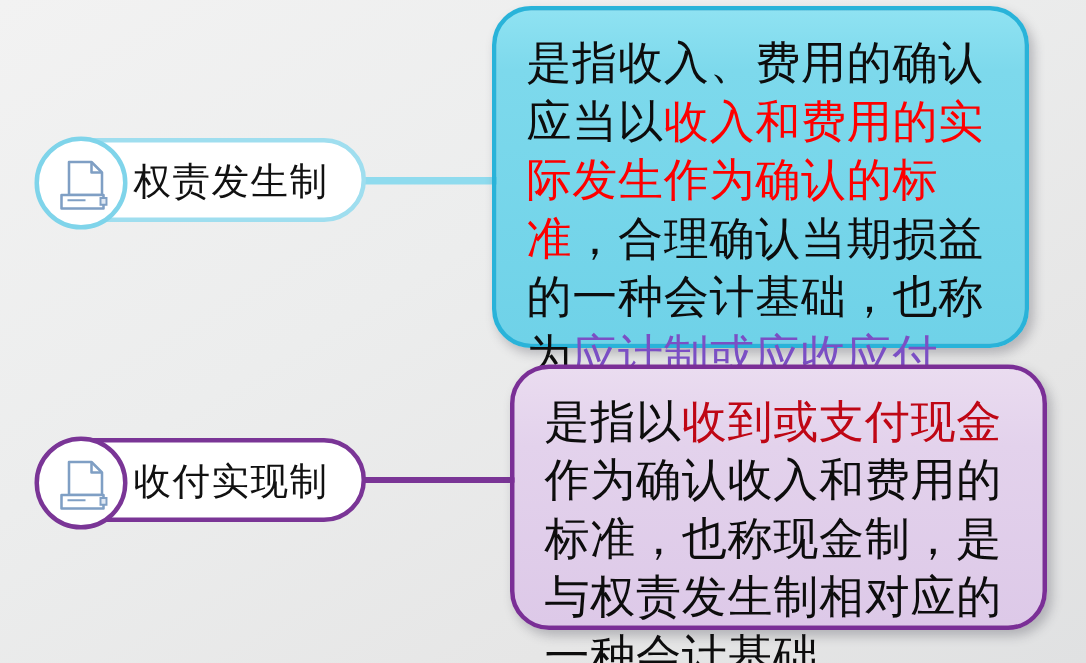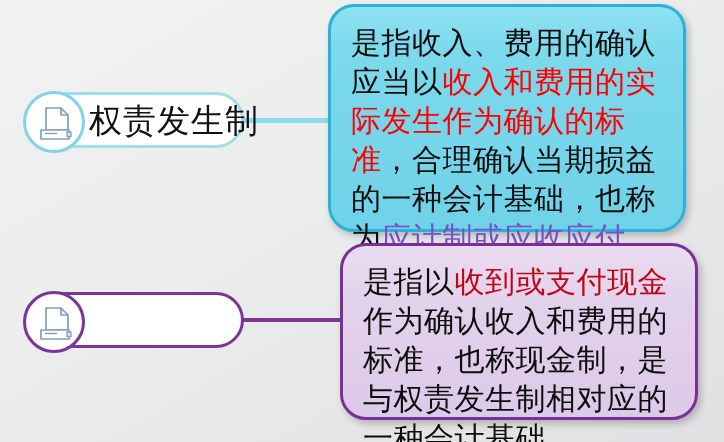--- a/index.html
+++ b/index.html
@@ -66,21 +66,21 @@
     left: 10px;
     top: 10px;
     width: 38px;
     height: 40px;
     z-index: 3;
   }
   .node-label {
     position: relative;
     z-index: 2;
     margin-left: 62px;
-    font-size: 33px;
+    font-size: 25px;
     line-height: 1;
     color: #111111;
     letter-spacing: 1px;
     white-space: nowrap;
   }
 
   
   .callout {
     position: absolute;
     box-sizing: border-box;
@@ -138,20 +138,21 @@
 
   <div class="node purple" style="left:24px; top:292px; width:220px; height:56px;">
     <div class="node-circle"></div>
     <svg class="node-icon" viewBox="0 0 38 40">
       <path d="M9 3 h15 l7 7 v15 h-22 z" fill="#ffffff" stroke="#7f9fc4" stroke-width="1.7" stroke-linejoin="round"></path>
       <path d="M24 3 v7 h7" fill="none" stroke="#7f9fc4" stroke-width="1.7" stroke-linejoin="round"></path>
       <path d="M4 25 h28 v9 h-28 z" fill="#ffffff" stroke="#7f9fc4" stroke-width="1.7" stroke-linejoin="round"></path>
       <path d="M8 28.5 h12" fill="none" stroke="#7f9fc4" stroke-width="1.4"></path>
       <path d="M30 27 h4 v4.5 h-4 z" fill="#dfe8f3" stroke="#7f9fc4" stroke-width="1.3"></path>
     </svg>
+    <span class="node-label">收付实现制</span>
   </div>
 
   <div class="callout callout-cyan" style="left:328px; top:4px; width:358px; height:228px;">
     <div class="inner">
       <p><span>是指收入、费用的确认应当以</span><span class="hl-red-bright">收入和费用的实际发生作为确认的标准</span><span>，合理确认当期损益的一种会计基础，也称为</span><span class="hl-purple">应计制或应收应付制</span><span>。</span></p>
     </div>
   </div>
 
   <div class="callout callout-purple" style="left:340px; top:243px; width:358px; height:177px;">
     <div class="inner">

